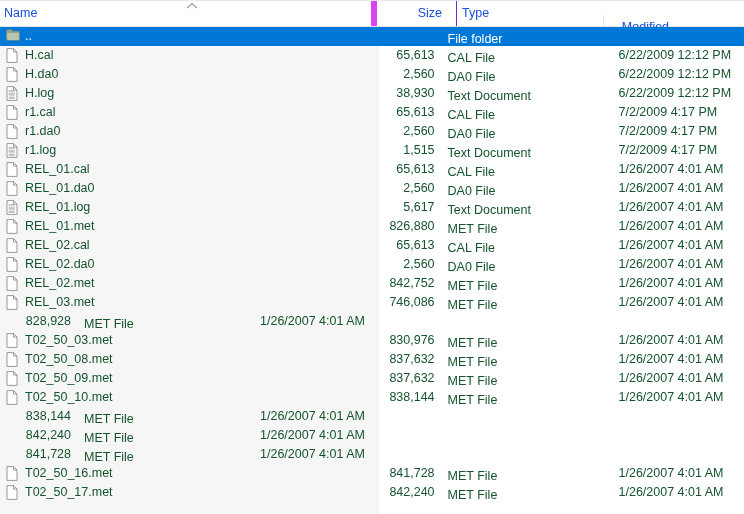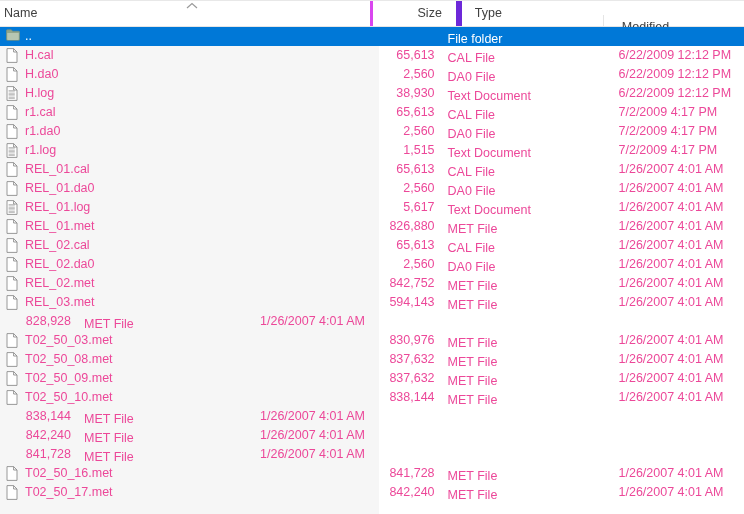--- a/index.html
+++ b/index.html
@@ -31,31 +31,31 @@
     height: 26px;
     background: #ffffff;
     border-bottom: 1px solid #e5e5e5;
     box-sizing: border-box;
   }
   .col-head {
     position: relative;
     display: flex;
     align-items: center;
     font-size: 12.5px;
-    color: #404040;
+    color: #1d4ed8;
     box-sizing: border-box;
     height: 100%;
     user-select: none;
   }
   .col-head .label { line-height: 1; padding-bottom: 1px; }
   .col-head.name    { width: 379px; padding-left: 4px; }
   .col-head.size    { width: 79px;  justify-content: flex-end; padding-right: 6px;
-                      border-left: 3px solid #d946ef; align-items: center; }
-  .col-head.type    { width: 150px; padding-left: 13px;
-                      border-left: 6px solid #6d28d9; margin-left: 8px; }
+                      border-left: 6px solid #d946ef; align-items: center; }
+  .col-head.type    { width: 150px; padding-left: 5px;
+                      border-left: 1px solid #6d28d9; margin-left: 8px; }
   .col-head.modified{ width: 144px; padding-left: 18px;
                       border-left: 1px solid #e5e5e5; margin-top: 14px; }
 
   .sort-indicator {
     position: absolute;
     left: 186px;
     top: 1px;
     width: 12px;
     height: 8px;
     pointer-events: none;
@@ -80,21 +80,21 @@
     pointer-events: none;
   }
 
   .row {
     position: relative;
     display: flex;
     align-items: center;
     height: 19px;
     box-sizing: border-box;
     font-size: 12.5px;
-    color: #ec4899;
+    color: #14532d;
     white-space: nowrap;
   }
   .row .cell { box-sizing: border-box; height: 19px; display: flex; align-items: center; }
   .cell.c-name     { width: 379px; padding-left: 6px; }
   .cell.c-size     { width: 79px;  justify-content: flex-end; padding-right: 8px; }
   .cell.c-type     { width: 150px; padding-left: 5px; align-items: flex-end; }
   .cell.c-modified { width: 136px; padding-left: 6px; margin-left: 25px; }
 
   .cell .txt { line-height: 1; position: relative; top: -0.5px; }
 
@@ -457,21 +457,21 @@
         <div class="cell c-name">
           <span class="icon">
             <svg width="12" height="15" viewBox="0 0 12 15">
               <path d="M1 0.6 H7.6 L11 4 V14.4 H1 Z" fill="#ffffff" stroke="#8d8d8d" stroke-width="0.9"></path>
               <path d="M7.6 0.6 V4 H11" fill="none" stroke="#8d8d8d" stroke-width="0.9"></path>
             </svg>
           </span>
           <span class="txt name-text">REL_03.met</span>
         </div>
         <div class="cell c-size">
-          <span class="txt">594,143</span>
+          <span class="txt">746,086</span>
         </div>
         <div class="cell c-type">
           <span class="txt">MET File</span>
         </div>
         <div class="cell c-modified">
           <span class="txt">1/26/2007 4:01 AM</span>
         </div>
       </div>
       <div class="row">
         <div class="cell c-size">

